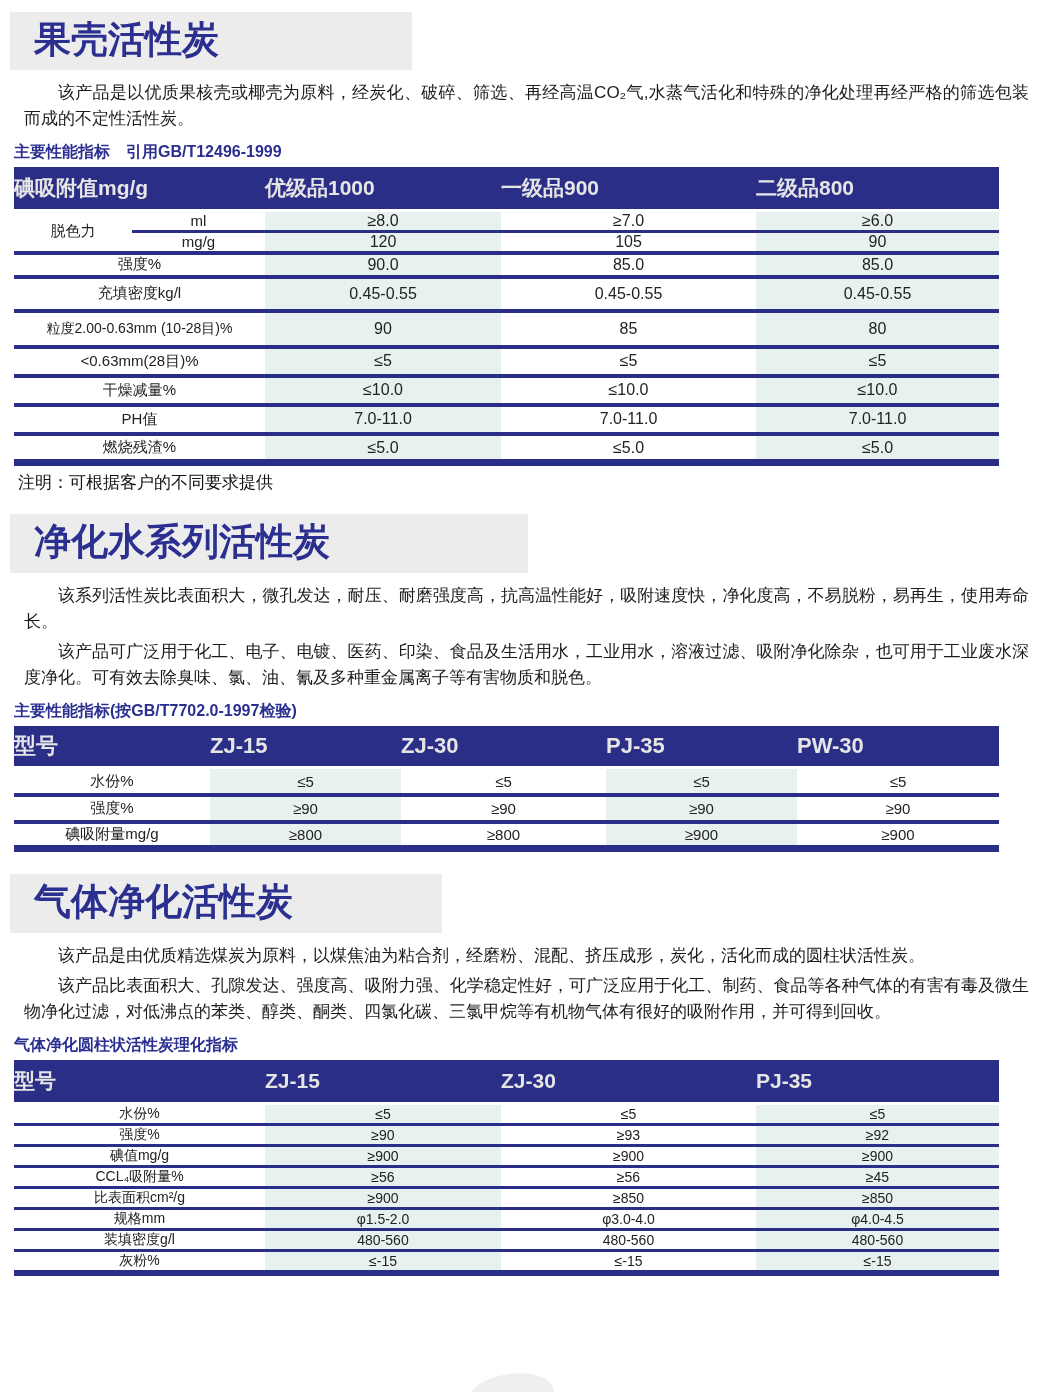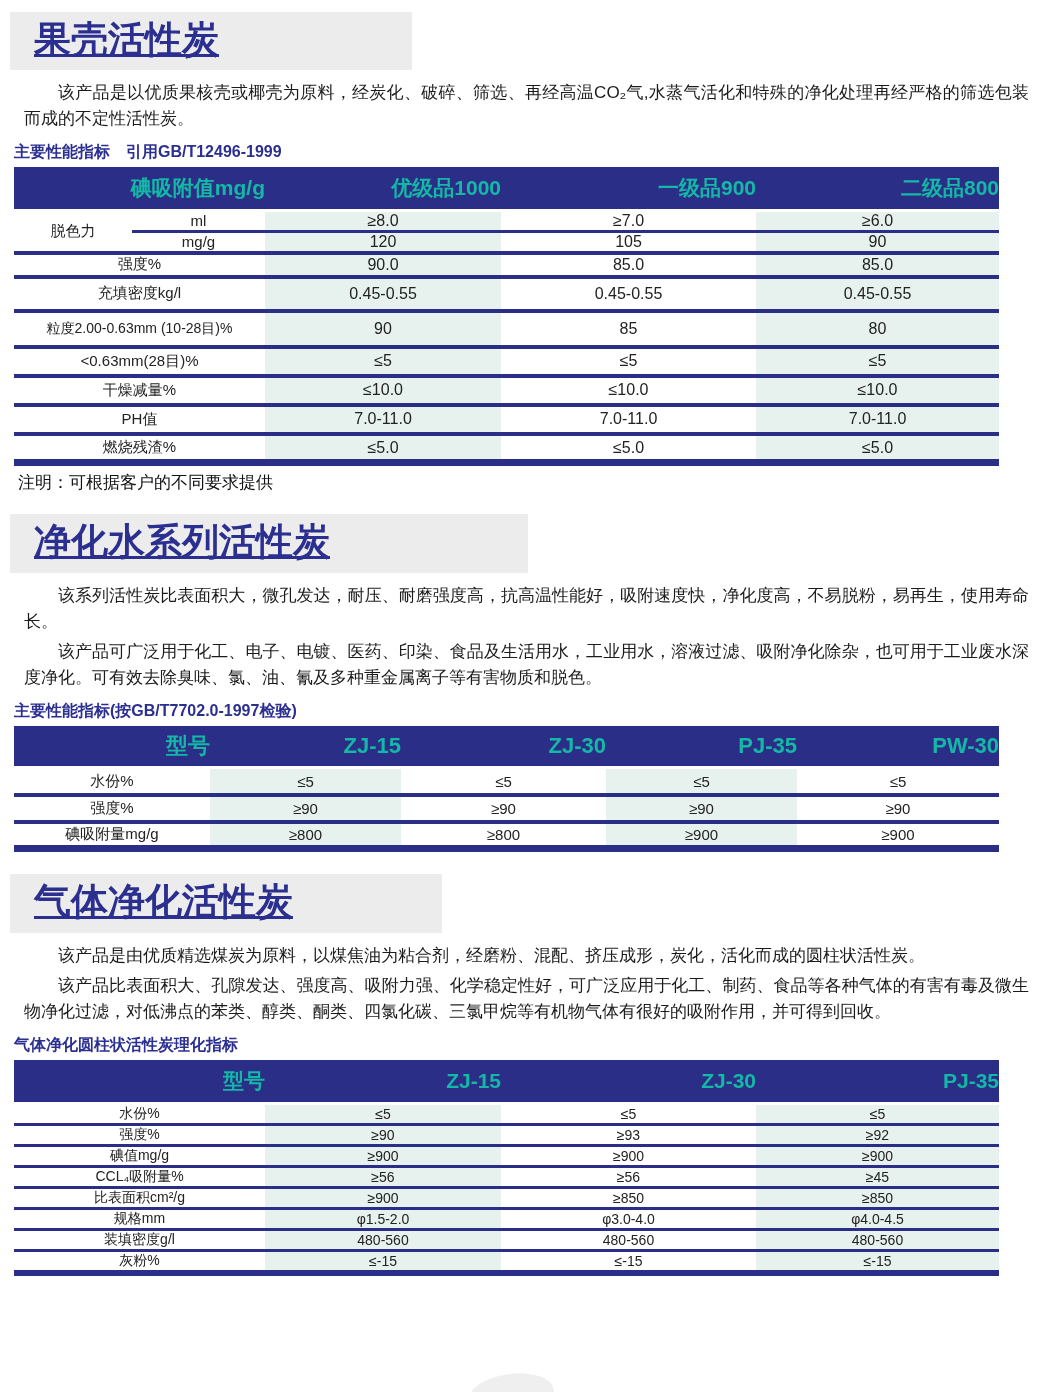--- a/index.html
+++ b/index.html
@@ -8,41 +8,41 @@
     width:1051px; height:1392px; overflow:hidden; position:relative;
     font-family:"Liberation Sans","DejaVu Sans",sans-serif;
     color:var(--text,#1b1b1b);
   }
   :root{
     --navy:#2b2e86; --title-navy:#2b2f90; --mint:#e7f2ee; --titlebg:#ececec; --text:#1b1b1b;
   }
   .title-box{
     display:block; background:var(--titlebg); color:var(--title-navy);
     font-weight:bold; font-size:37px; line-height:1.2;
-    padding:6px 10px 8px 24px; margin-left:10px;text-decoration:underline;
+    padding:6px 10px 8px 24px; margin-left:10px;
   }
   .tb1{ width:402px; margin-top:12px; }
   .tb2{ width:518px; margin-top:20px; }
   .tb3{ width:432px; margin-top:15px; }
   .para{
     margin:4px 22px 0 24px; font-size:17px; line-height:26px;
     text-indent:2em; text-align:justify; color:var(--text);
   }
   .para.first{ margin-top:10px; }
   .subhead{
     margin:10px 0 4px 14px; color:var(--title-navy);
     font-size:16px; font-weight:bold;
   }
   table{
     border-collapse:collapse; table-layout:fixed; width:985px; margin-left:14px;
     border-bottom:7px solid var(--navy);
   }
   thead th{
-    background:var(--navy); color:#14b8a6; font-weight:bold; font-size:21px;
-    height:43px; text-align:right; border-bottom:3px solid #ffffff;
+    background:var(--navy); color:#e5e5e5; font-weight:bold; font-size:21px;
+    height:43px; text-align:left; border-bottom:3px solid #ffffff;
   }
   td{ text-align:center; vertical-align:middle; color:#222; }
   .t1 td{ font-size:16px; }
   .t1 td.lab, .t1 td.lab-main, .t1 td.lab-sub{ font-size:15px; }
   .t1 td.small-label{ font-size:14px; }
   .t2 td{ font-size:15px; }
   .t3 td{ font-size:14px; }
   .t3{ border-bottom:6px solid var(--navy); }
   tr.div td{ border-top:4px solid var(--navy); }
   .t3 tr.div td{ border-top:3px solid var(--navy); }

